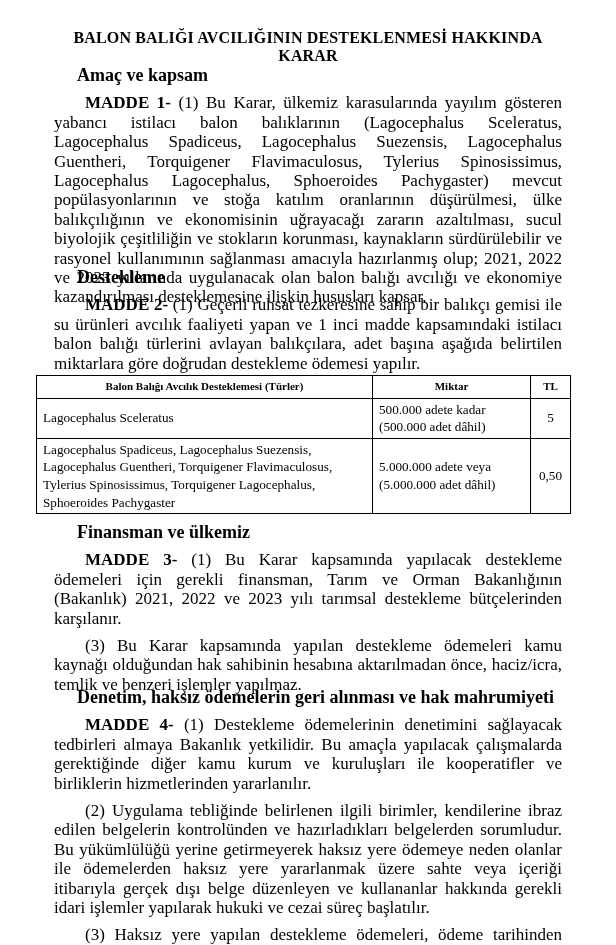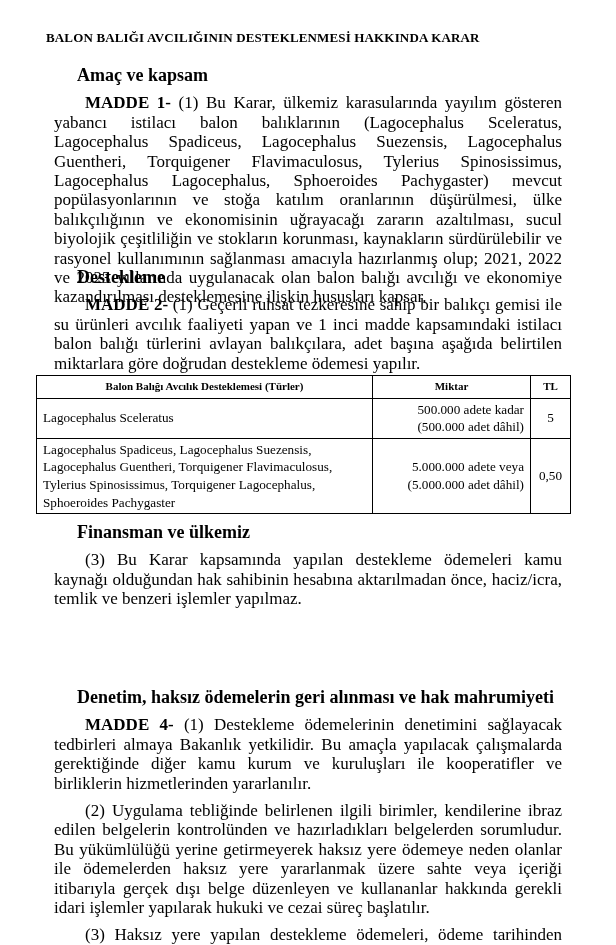--- a/index.html
+++ b/index.html
@@ -21,22 +21,23 @@
     width: 616px;
     height: 945px;
     padding: 0;
     box-sizing: border-box;
   }
   .doc-title {
     position: absolute;
     left: 46px;
     top: 29px;
     width: 524px;
+    text-align: center;
     font-weight: bold;
-    font-size: 13px;
+    font-size: 16px;
     letter-spacing: 0.15px;
     line-height: 18px;
   }
   .body-block {
     position: absolute;
     left: 46px;
     width: 524px;
   }
   .sec-head {
     font-weight: bold;
@@ -81,21 +82,21 @@
   table.data th {
     text-align: center;
     font-weight: bold;
     font-size: 11px;
     padding: 2px 4px;
   }
   .col-species { width: 336px; }
   .col-amount  { width: 158px; }
   .col-unit    { width: 40px;  }
   td.species { text-align: left; margin-left: 40px; }
-  td.amount  { text-align: right; }
+  td.amount  { text-align: left; }
   td.unit    { text-align: center; }
   .amt-line { display: block; white-space: nowrap; }
   .sp-line  { display: block; white-space: nowrap; }
 </style>
 </head>
 <body>
 
 <div class="page">
 
   <div class="doc-title">BALON BALIĞI AVCILIĞININ DESTEKLENMESİ HAKKINDA KARAR</div>
@@ -147,20 +148,21 @@
             <span class="amt-line">(5.000.000 adet dâhil)</span>
           </td>
           <td class="unit">0,50</td>
         </tr>
       </tbody>
     </table>
   </div>
 
   <div class="body-block" style="top:523px;">
     <div class="sec-head">Finansman ve ülkemiz</div>
+    <p class="para"><span class="lead">MADDE 3-</span><span> (1) Bu Karar kapsamında yapılacak destekleme ödemeleri için gerekli finansman, Tarım ve Orman Bakanlığının (Bakanlık) 2021, 2022 ve 2023 yılı tarımsal destekleme bütçelerinden karşılanır.</span></p>
     <p class="para"><span>(3) Bu Karar kapsamında yapılan destekleme ödemeleri kamu kaynağı olduğundan hak sahibinin hesabına aktarılmadan önce, haciz/icra, temlik ve benzeri işlemler yapılmaz.</span></p>
   </div>
 
   <div class="body-block" style="top:688px;">
     <div class="sec-head">Denetim, haksız ödemelerin geri alınması ve hak mahrumiyeti</div>
     <p class="para"><span class="lead">MADDE 4-</span><span> (1) Destekleme ödemelerinin denetimini sağlayacak tedbirleri almaya Bakanlık yetkilidir. Bu amaçla yapılacak çalışmalarda gerektiğinde diğer kamu kurum ve kuruluşları ile kooperatifler ve birliklerin hizmetlerinden yararlanılır.</span></p>
     <p class="para"><span>(2) Uygulama tebliğinde belirlenen ilgili birimler, kendilerine ibraz edilen belgelerin kontrolünden ve hazırladıkları belgelerden sorumludur. Bu yükümlülüğü yerine getirmeyerek haksız yere ödemeye neden olanlar ile ödemelerden haksız yere yararlanmak üzere sahte veya içeriği itibarıyla gerçek dışı belge düzenleyen ve kullananlar hakkında gerekli idari işlemler yapılarak hukuki ve cezai süreç başlatılır.</span></p>
     <p class="para"><span>(3) Haksız yere yapılan destekleme ödemeleri, ödeme tarihinden itibaren 21/7/1953 tarihli ve 6183 sayılı Amme Alacaklarının Tahsil Usulü Hakkında Kanunun 51 inci maddesinde belirtilen gecikme zammı oranları dikkate alınarak hesaplanan kanunî faizi ile birlikte anılan Kanun hükümlerine göre geri alınır. Haksız ödemenin yapılmasında ödemeyi</span></p>
   </div>
 

